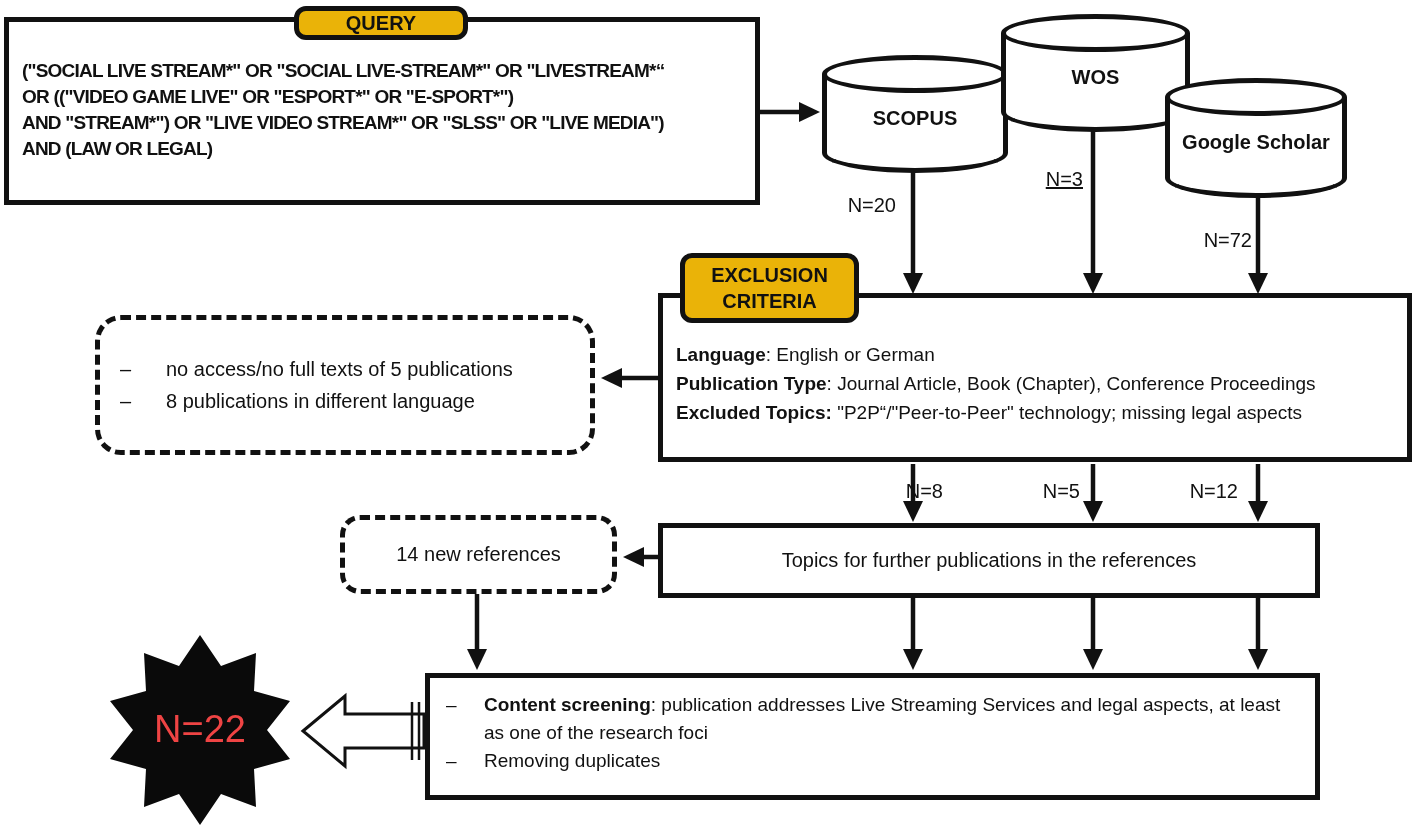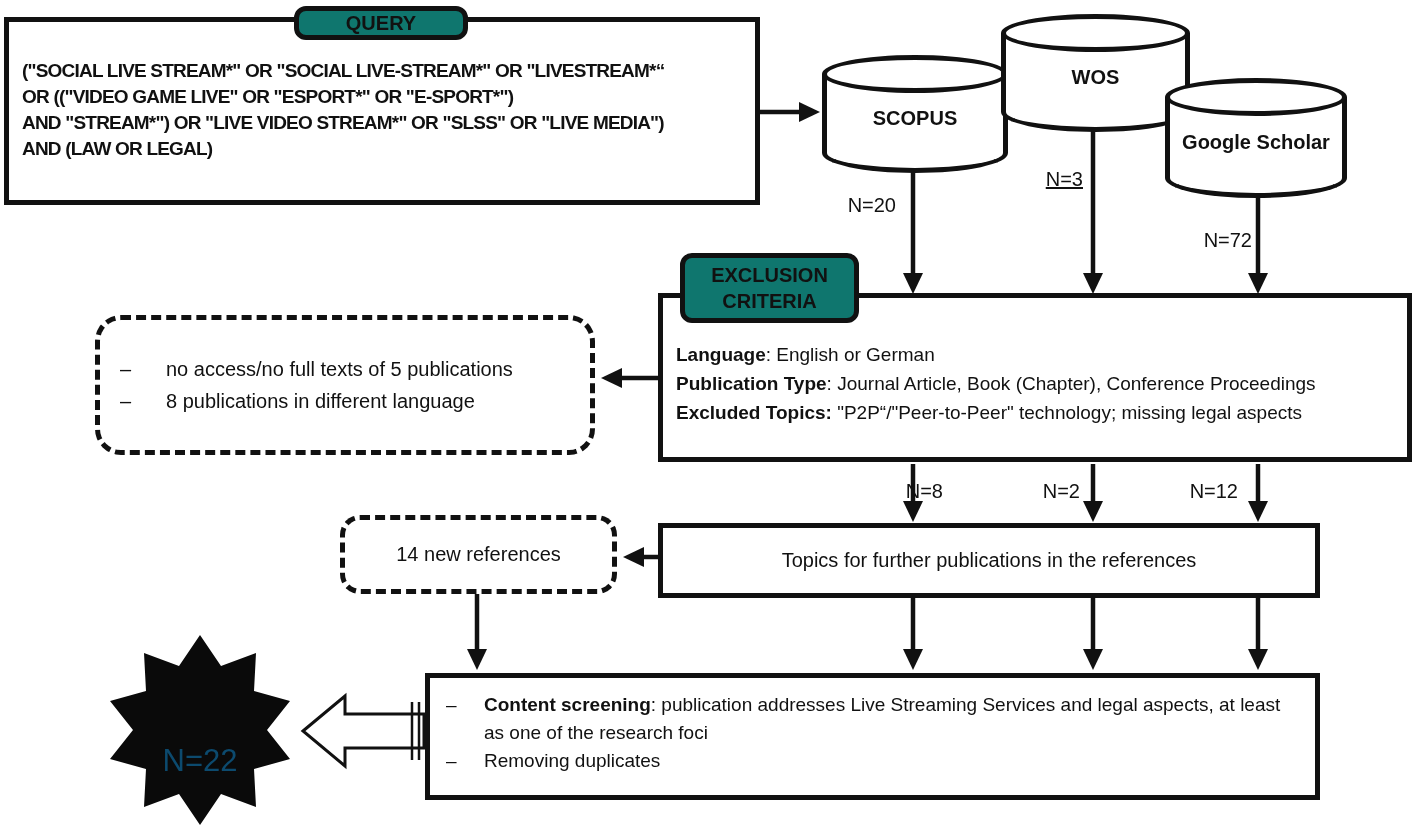--- a/index.html
+++ b/index.html
@@ -2,21 +2,21 @@
 <html><head>
 <meta charset="utf-8">
 <style>
   html,body { margin:0; padding:0; background:#fff; }
   .canvas {
     position:relative; width:1421px; height:829px; background:#fff;
     font-family:"Liberation Sans", sans-serif; color:#111; overflow:hidden;
   }
   .box { position:absolute; background:#fff; border:5px solid #111; box-sizing:border-box; }
   .tab {
-    position:absolute; background:#0f766e; border:5px solid #111; border-radius:12px;
+    position:absolute; background:#eab308; border:5px solid #111; border-radius:12px;
     box-sizing:border-box; display:flex; flex-direction:column; align-items:center;
     justify-content:center; font-weight:700; font-size:20px; line-height:1.3; z-index:15;
   }
   .dashedbox {
     position:absolute; background:#fff; border:5px dashed #111; box-sizing:border-box; z-index:10;
   }
   .nlabel { position:absolute; font-size:20px; text-align:right; z-index:9; }
 
   
   #query-box { left:4px; top:17px; width:756px; height:188px; z-index:10;
@@ -64,21 +64,21 @@
   #content-box { left:425px; top:673px; width:895px; height:127px; z-index:10;
     padding:13px 12px 0 16px; font-size:19px; line-height:28px; }
 
   .bullet { display:flex; align-items:flex-start; }
   .bullet .dash { flex:none; width:38px; }
   #excluded-notes .bullet .dash { width:46px; }
   #content-box .btext-wrap { max-width:800px; }
 
   
   #star-label { position:absolute; left:132px; top:708px; width:136px; text-align:center;
-    color:#0c4a6e; font-size:31px; z-index:6;margin-top:35px; }
+    color:#ef4444; font-size:38px; z-index:6; }
 
   #connectors { position:absolute; left:0; top:0; z-index:4; }
 </style>
 </head>
 <body>
 
 <div class="canvas">
 
   <svg id="connectors" width="1421" height="829" viewBox="0 0 1421 829">
     <g stroke="#111" stroke-width="4.5" fill="none">
@@ -178,21 +178,21 @@
       <span class="dash">–</span>
       <span>no access/no full texts of 5 publications</span>
     </div>
     <div class="bullet">
       <span class="dash">–</span>
       <span>8 publications in different language</span>
     </div>
   </div>
 
   <div class="nlabel" id="n-after-1">N=8</div>
-  <div class="nlabel" id="n-after-2">N=2</div>
+  <div class="nlabel" id="n-after-2">N=5</div>
   <div class="nlabel" id="n-after-3">N=12</div>
 
   <div class="box" id="search-box">
     <span>Topics for further publications in the references</span>
   </div>
   <div class="dashedbox" id="new-refs-box">
     <span>14 new references</span>
   </div>
 
   <div class="box" id="content-box">

